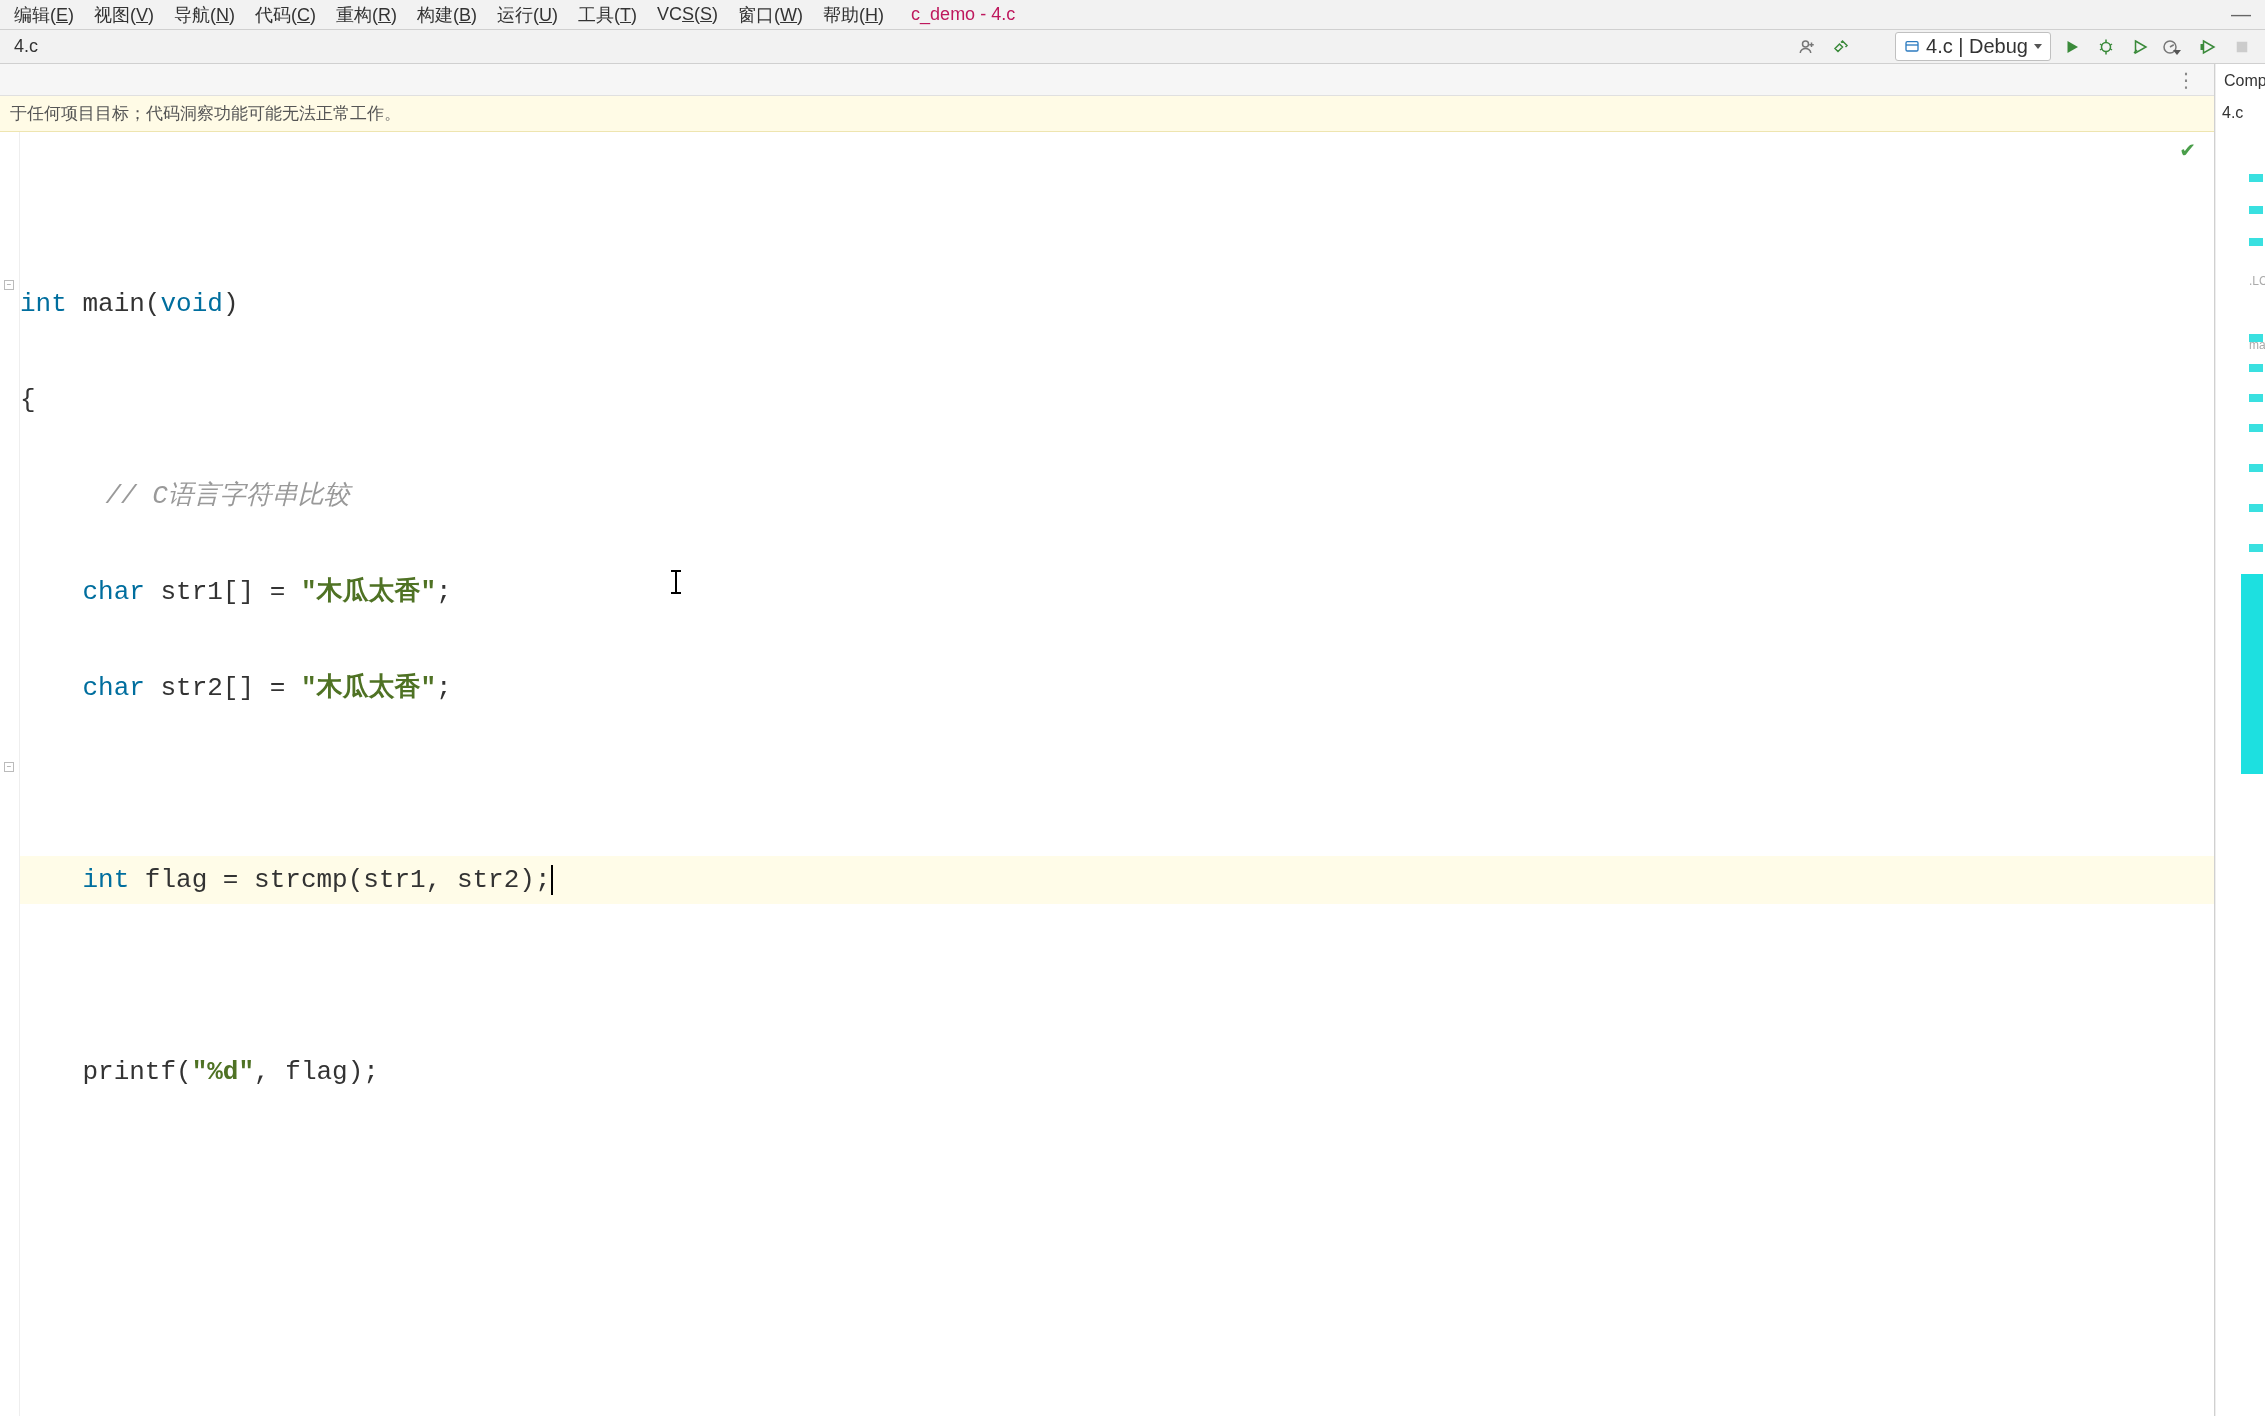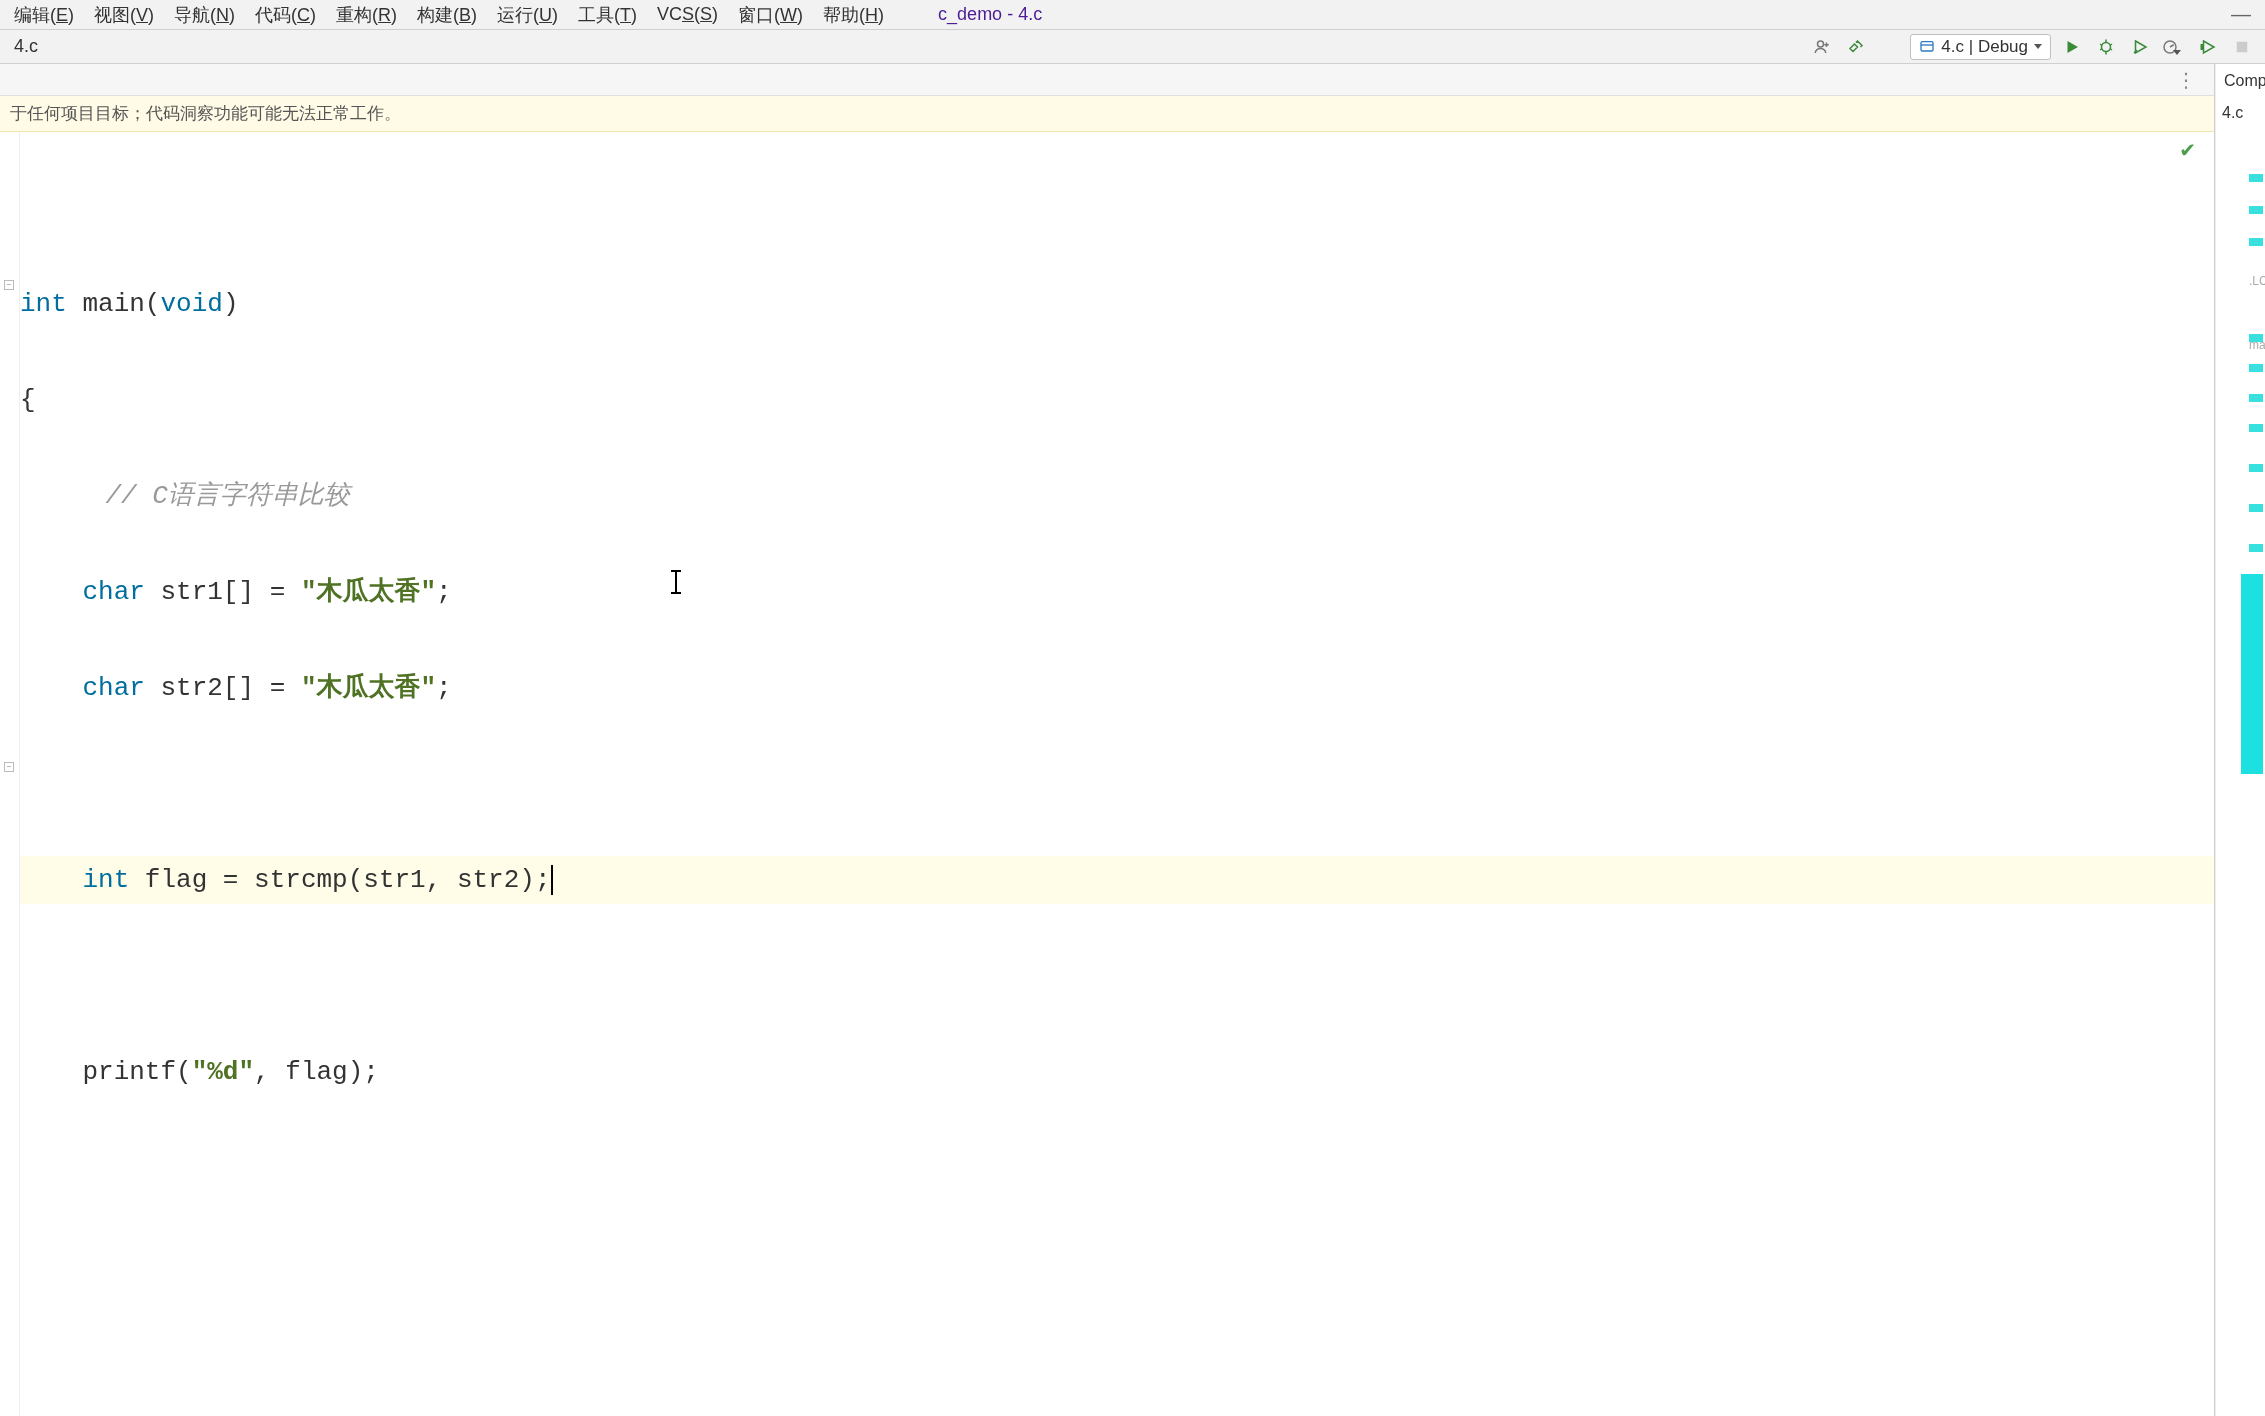--- a/index.html
+++ b/index.html
@@ -24,22 +24,22 @@
     align-items: center;
     padding: 0 4px;
   }
   .menubar .menu-item {
     padding: 4px 10px;
     cursor: default;
     font-size: 18px;
   }
   .menubar .underline { text-decoration: underline; }
   .menubar .project-title {
-    margin-left: 44px;
-    color: #4c1d95;
+    margin-left: 17px;
+    color: #be185d;
     font-size: 18px;
   }
   .menubar .spacer { flex: 1; }
   .menubar .win-min {
     width: 40px;
     text-align: center;
     font-size: 20px;
     color: #666;
   }
 
@@ -72,21 +72,21 @@
     cursor: pointer;
   }
   .icon-btn svg { width: 18px; height: 18px; }
   .run-config {
     display: flex;
     align-items: center;
     border: 1px solid #c0c0c0;
     border-radius: 3px;
     padding: 2px 8px;
     background: #fff;
-    font-size: 17px;
+    font-size: 20px;
     gap: 6px;
     cursor: pointer;
     margin-left: 33px;
   }
   .run-config .cfg-icon {
     width: 16px; height: 16px;
   }
   .dropdown-caret {
     width: 0; height: 0;
     border-left: 4px solid transparent;

